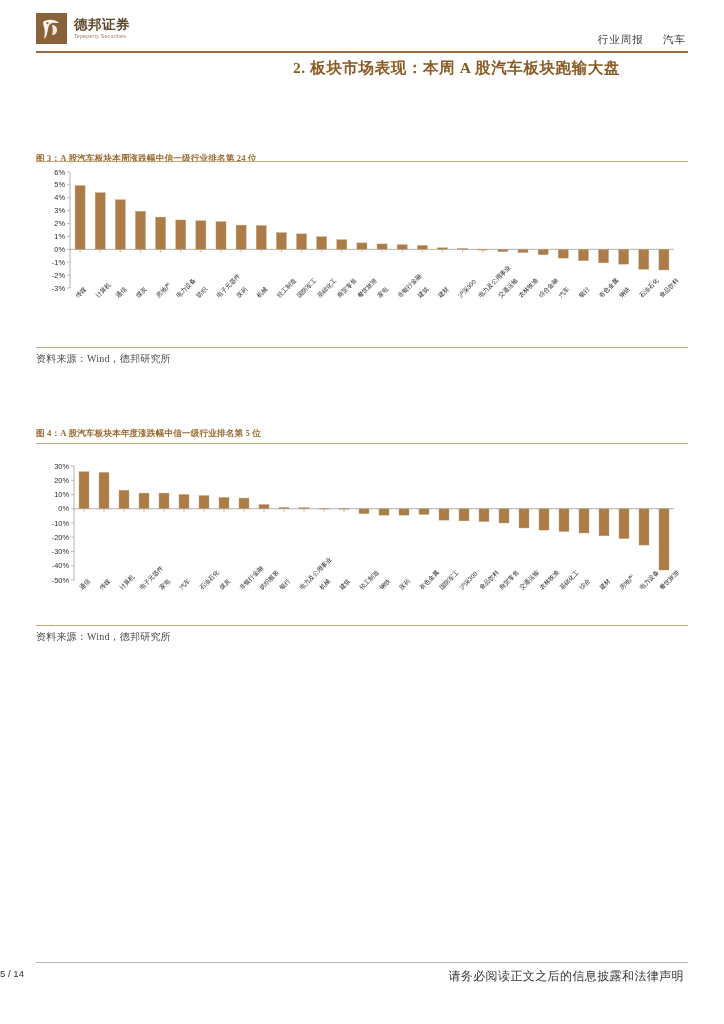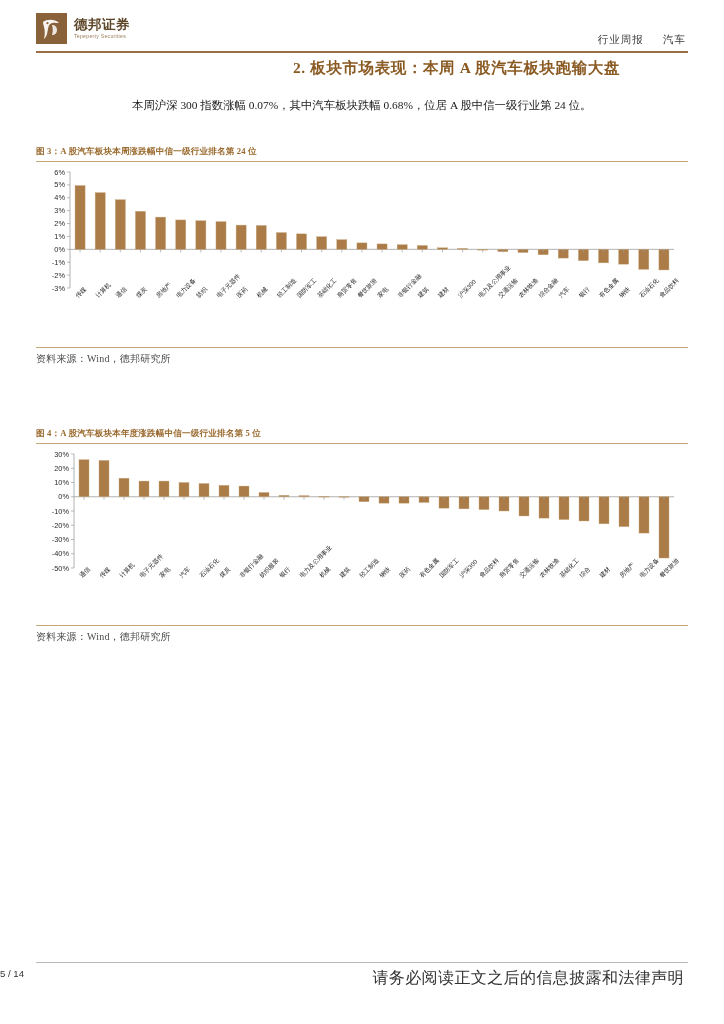--- a/index.html
+++ b/index.html
@@ -49,21 +49,21 @@
   .ylab{font-family:"Liberation Sans","DejaVu Sans",sans-serif;font-size:7.4px;fill:#2b2b2b;}
   .xlab{font-family:"Liberation Sans","DejaVu Sans",sans-serif;font-size:6.1px;fill:#232323;}
   .bar{fill:#ab7c47;stroke:#c6a87e;stroke-width:.4;}
   .axis{stroke:#9e9e9e;stroke-width:.8;}
   .tick{stroke:#9e9e9e;stroke-width:.7;}
 
   
   .foot-rule{position:absolute;left:36px;top:962px;width:652px;height:1px;background:#b8b8b8;}
   .foot-page{position:absolute;left:0;top:968px;width:724px;text-align:left;
     font-family:"Liberation Sans","DejaVu Sans",sans-serif;font-size:9.6px;color:#333;}
-  .foot-note{position:absolute;right:40px;top:968px;font-size:16px;color:#333;letter-spacing:.4px;}
+  .foot-note{position:absolute;right:40px;top:968px;font-size:12px;color:#333;letter-spacing:.4px;}
 </style>
 </head>
 <body>
 
 <div class="page">
 
   <div class="header">
     <div class="logo">
       <div class="logo-mark">
         <svg width="31" height="31" viewBox="0 0 31 31">
@@ -81,25 +81,22 @@
     <div class="hdr-right">
       <span>行业周报</span>
       <span class="gap"></span>
       <span>汽车</span>
     </div>
     <div class="hdr-rule"></div>
   </div>
 
   <div class="sec-title">2. 板块市场表现：本周 A 股汽车板块跑输大盘</div>
 
-  <div class="para">
-    <span class="ind"></span><span>本周沪深 300 指数涨幅 0.07%，其中汽车板块跌幅 0.68%，位居 A 股中信一级行业第 24 位。</span>
-  </div>
-
-  <div class="fig-title" style="left:36px;top:146px;">图 3：A 股汽车板块本周涨跌幅中信一级行业排名第 24 位</div>
+
+  <div class="fig-title" style="left:36px;top:153px;">图 3：A 股汽车板块本周涨跌幅中信一级行业排名第 24 位</div>
   <div class="fig-rule" style="left:36px;top:161px;width:652px;"></div>
   <div class="chart" id="chart3" style="left:36px;top:166px;">
       <svg width="652" height="178">
         <text x="29" y="8.6" text-anchor="end" class="ylab">6%</text>
         <line x1="31" x2="34" y1="6" y2="6" class="tick"></line>
         <text x="29" y="21.488888888888887" text-anchor="end" class="ylab">5%</text>
         <line x1="31" x2="34" y1="18.888888888888886" y2="18.888888888888886" class="tick"></line>
         <text x="29" y="34.37777777777777" text-anchor="end" class="ylab">4%</text>
         <line x1="31" x2="34" y1="31.777777777777775" y2="31.777777777777775" class="tick"></line>
         <text x="29" y="47.266666666666666" text-anchor="end" class="ylab">3%</text>
@@ -208,21 +205,21 @@
         <rect x="622.9" y="83.33333333333333" width="10.066666666666666" height="20.62222222222222" class="bar"></rect>
         <line x1="627.9333333333333" x2="627.9333333333333" y1="83.33333333333333" y2="86.33333333333333" class="tick"></line>
         <text x="625.9333333333333" y="132" class="xlab" text-anchor="start" transform="rotate(-45 625.9333333333333 132)">食品饮料</text>
       </svg>
     </div>
   <div class="fig-src-rule" style="left:36px;top:347px;width:652px;"></div>
   <div class="fig-src" style="left:36px;top:352px;">资料来源：Wind，德邦研究所</div>
 
   <div class="fig-title" style="left:36px;top:428px;">图 4：A 股汽车板块本年度涨跌幅中信一级行业排名第 5 位</div>
   <div class="fig-rule" style="left:36px;top:443px;width:652px;"></div>
-  <div class="chart" id="chart4" style="left:36px;top:448px;">
+  <div class="chart" id="chart4" style="left:36px;top:460px;">
       <svg width="652" height="175">
         <text x="33" y="8.6" text-anchor="end" class="ylab">30%</text>
         <line x1="35" x2="38" y1="6" y2="6" class="tick"></line>
         <text x="33" y="22.85" text-anchor="end" class="ylab">20%</text>
         <line x1="35" x2="38" y1="20.25" y2="20.25" class="tick"></line>
         <text x="33" y="37.1" text-anchor="end" class="ylab">10%</text>
         <line x1="35" x2="38" y1="34.5" y2="34.5" class="tick"></line>
         <text x="33" y="51.35" text-anchor="end" class="ylab">0%</text>
         <line x1="35" x2="38" y1="48.75" y2="48.75" class="tick"></line>
         <text x="33" y="65.6" text-anchor="end" class="ylab">-10%</text>

